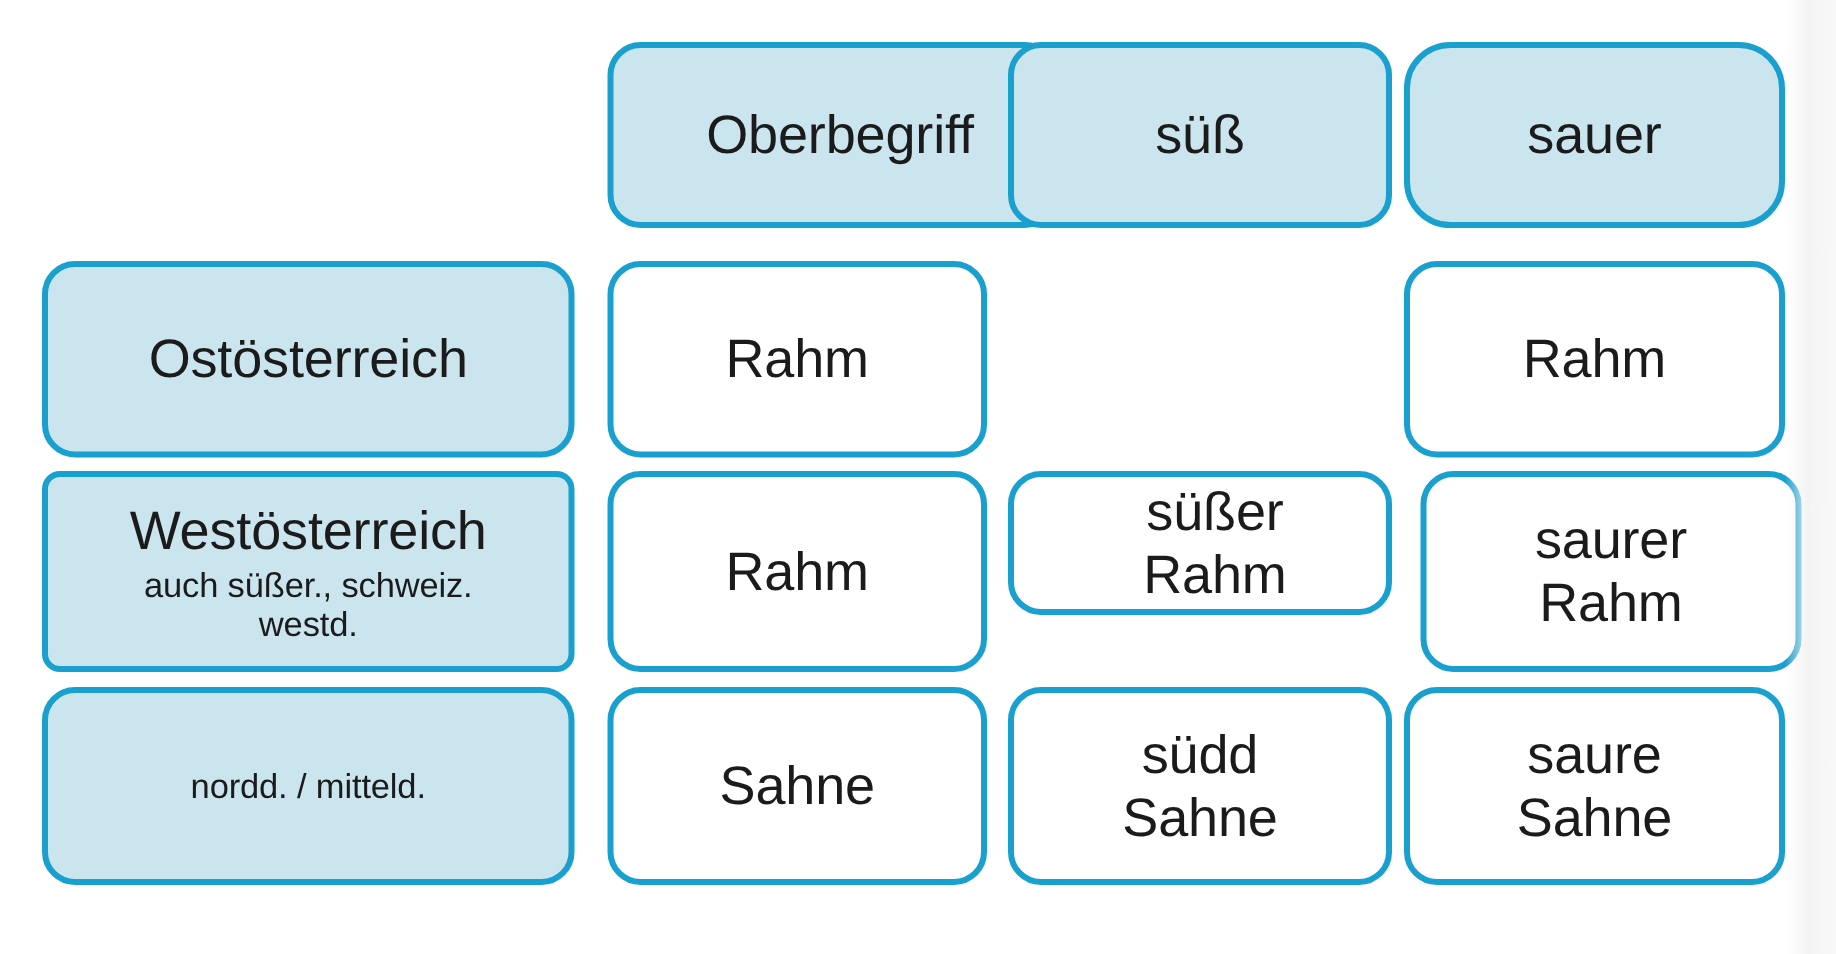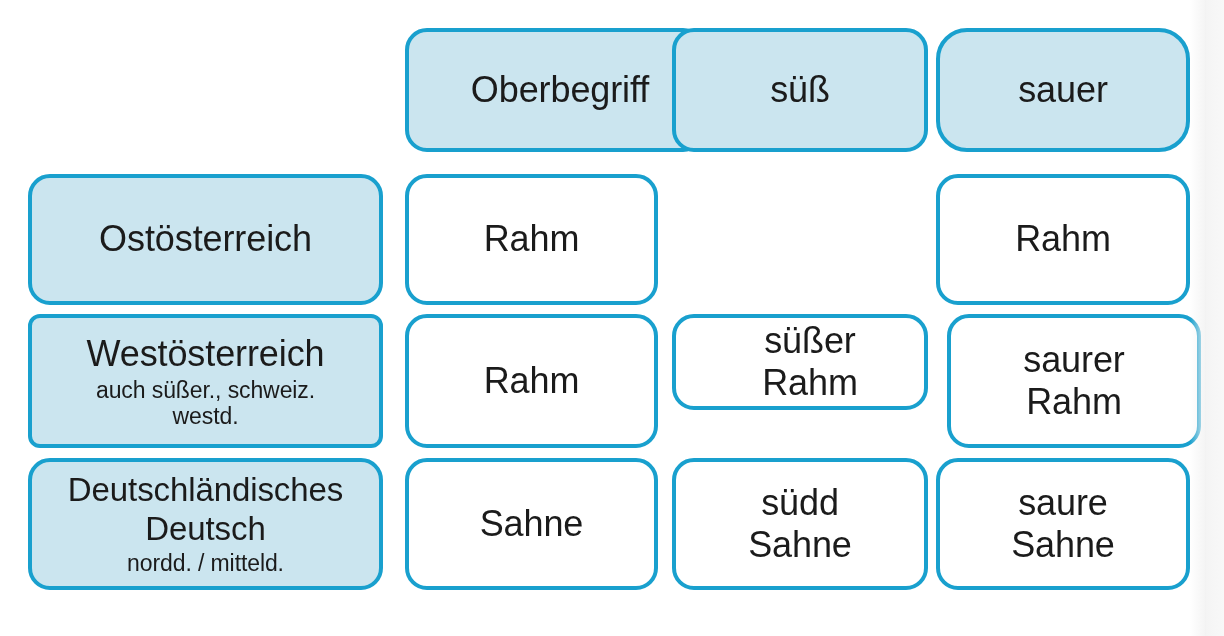--- a/index.html
+++ b/index.html
@@ -130,22 +130,20 @@
       <div class="t-main">süßer
 Rahm</div>
     </div>
 
     <div class="cell" style="left:936px; top:314px; width:254px; height:134px;margin-left:11px;">
       <div class="t-main">saurer
 Rahm</div>
     </div>
 
     <div class="cell shaded compact" style="left:28px; top:458px; width:355px; height:132px;">
-      <div class="t-main">Deutschländisches
-Deutsch</div>
       <div class="t-sub">nordd. / mitteld.</div>
     </div>
 
     <div class="cell" style="left:405px; top:458px; width:253px; height:132px;">
       <div class="t-main">Sahne</div>
     </div>
 
     <div class="cell" style="left:672px; top:458px; width:256px; height:132px;">
       <div class="t-main">südd
 Sahne</div>

